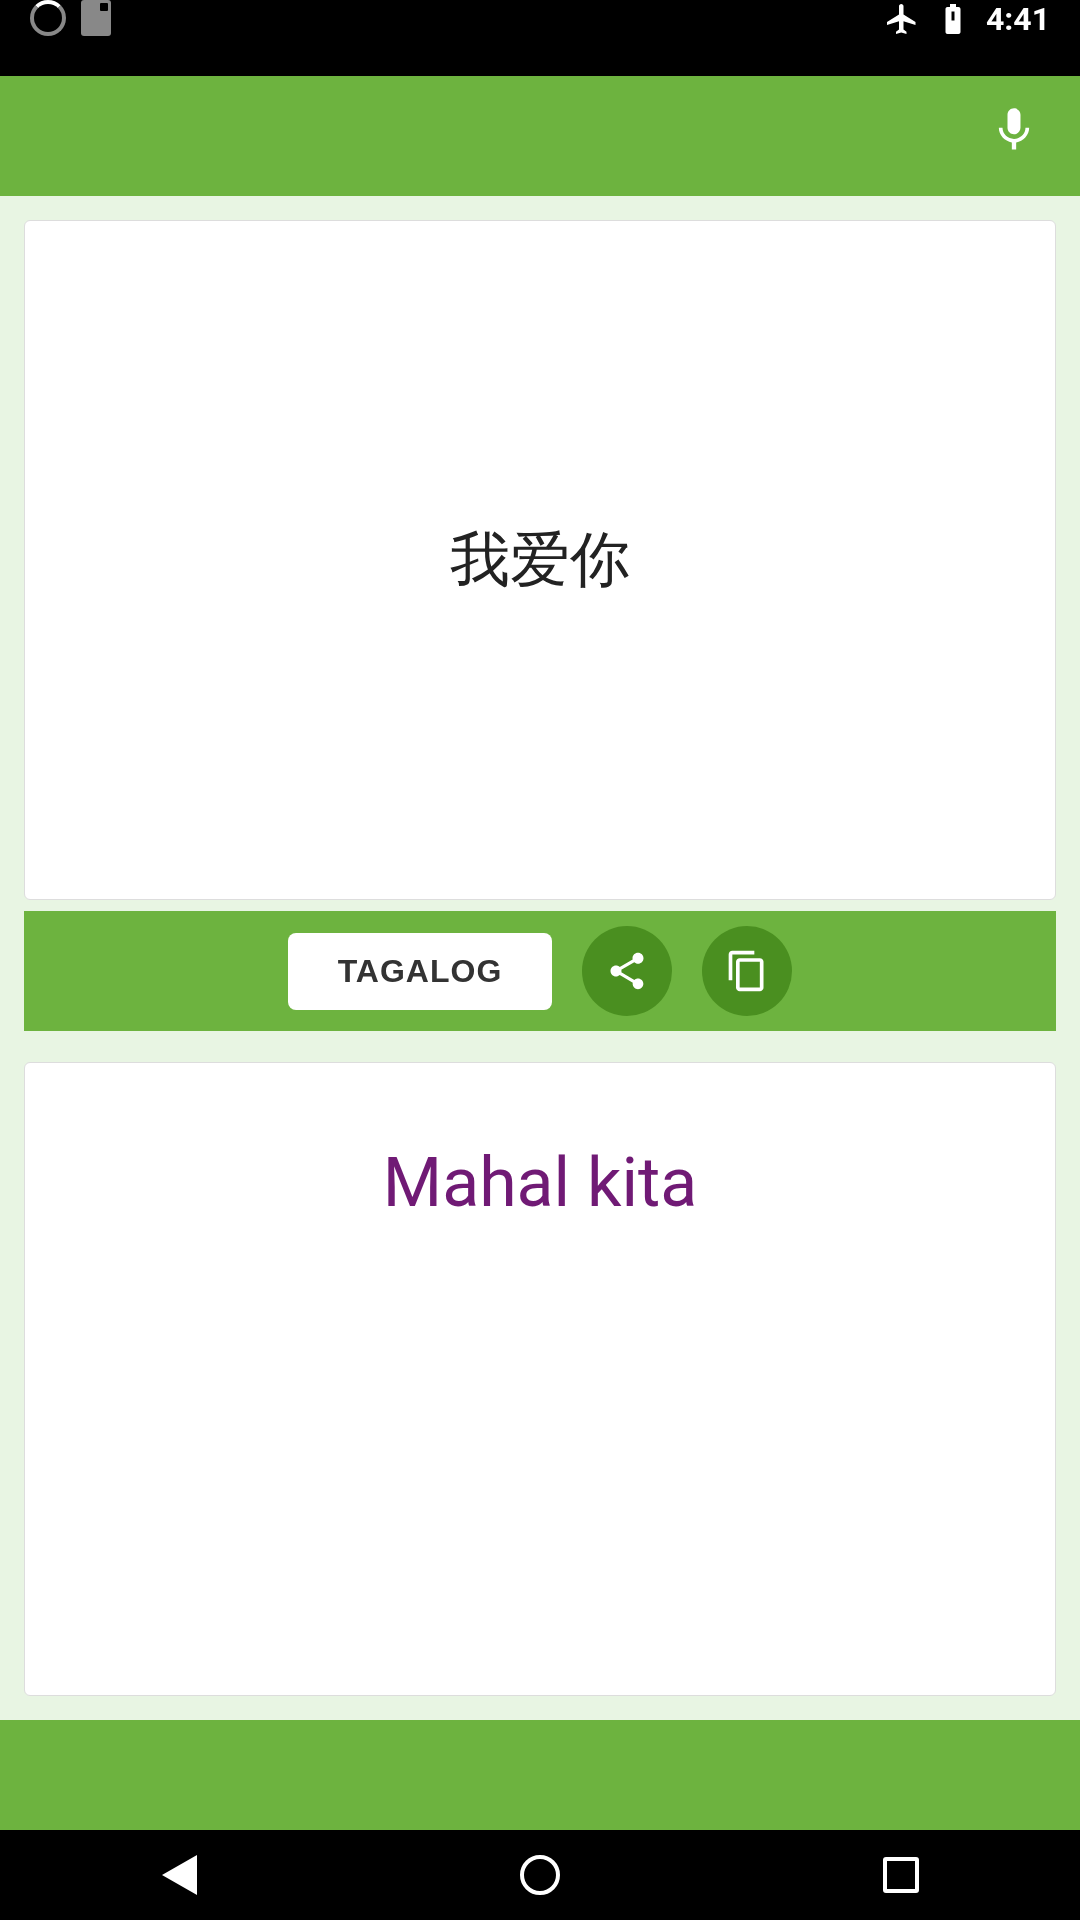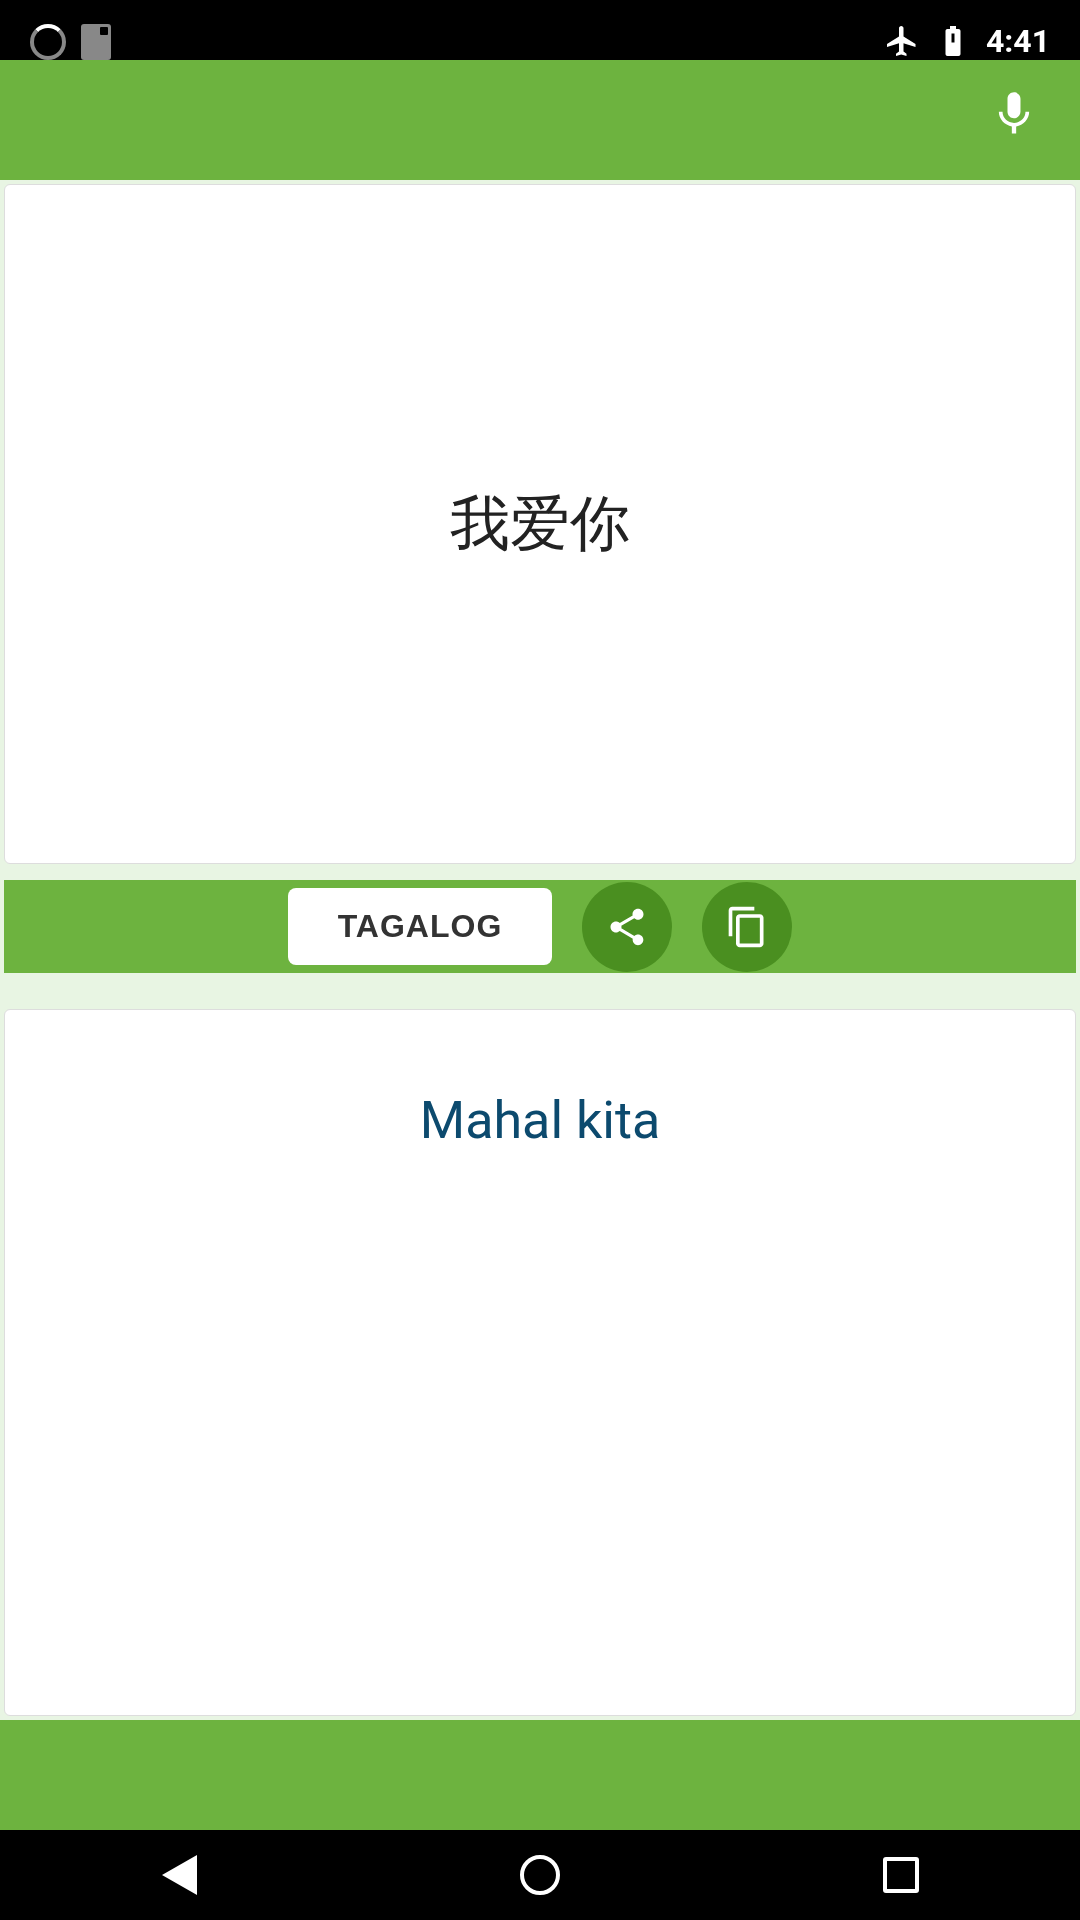--- a/index.html
+++ b/index.html
@@ -14,24 +14,24 @@
       background: #000;
       font-family: 'Roboto', Arial, sans-serif;
       overflow: hidden;
       display: flex;
       flex-direction: column;
     }
 
     
     .status-bar {
       width: 100%;
-      height: 60px;
-      background: #000;
-      display: flex;
-      align-items: flex-end;
+      height: 76px;
+      background: #000;
+      display: flex;
+      align-items: flex-start;
       justify-content: space-between;
       padding: 0 30px;
     }
 
     .status-left {
       display: flex;
       align-items: center;
       gap: 15px;
     }
 
@@ -87,22 +87,22 @@
       color: #fff;
       font-size: 52px;
     }
 
     
     .main-content {
       flex: 1;
       background: #e8f5e3;
       display: flex;
       flex-direction: column;
-      padding: 4px;
-      gap: 12px;
+      padding: 24px;
+      gap: 0;
     }
 
     
     .translation-box-top {
       background: #fff;
       border-radius: 6px;
       flex: 0 0 680px;
       display: flex;
       align-items: center;
       justify-content: center;
@@ -111,27 +111,27 @@
 
     .chinese-text {
       font-size: 60px;
       color: #222;
       font-weight: 400;
     }
 
     
     .language-bar {
       background: #6db33f;
-      height: 93px;
+      height: 120px;
       display: flex;
       align-items: center;
       justify-content: center;
       gap: 30px;
       padding: 0 40px;
-      margin: 4px -0px;
+      margin: 11px -0px;
     }
 
     .lang-button {
       background: #fff;
       border: none;
       border-radius: 8px;
       padding: 20px 50px;
       font-size: 32px;
       font-weight: bold;
       color: #333;
@@ -164,22 +164,22 @@
       flex: 1;
       display: flex;
       align-items: flex-start;
       justify-content: center;
       padding-top: 80px;
       border: 1px solid #ddd;
       margin-top: 20px;
     }
 
     .tagalog-text {
-      font-size: 52px;
-      color: #0c4a6e;
+      font-size: 68px;
+      color: #701a75;
       font-weight: 400;
     }
 
     
     .bottom-bar {
       background: #6db33f;
       height: 110px;
       width: 100%;
     }
 

